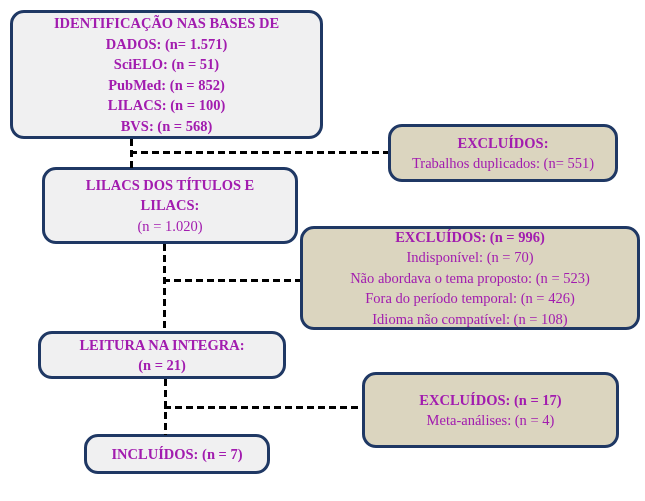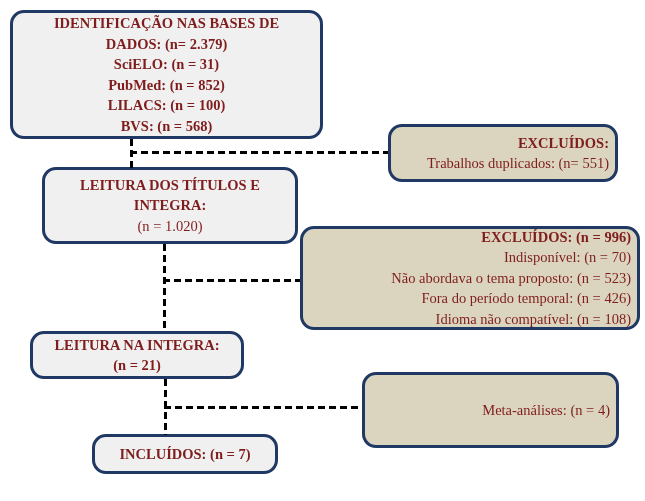--- a/index.html
+++ b/index.html
@@ -2,105 +2,106 @@
 <html><head>
 <meta charset="utf-8">
 <style>
   html, body { margin: 0; padding: 0; background: #ffffff; }
   .canvas {
     position: relative;
     width: 645px;
     height: 501px;
     background: #ffffff;
     font-family: "Liberation Serif", serif;
-    color: #7f1d1d;
+    color: #a21caf;
     overflow: hidden;
   }
   .box {
     position: absolute;
     box-sizing: border-box;
     border: 3px solid #1f3864;
     border-radius: 14px;
     display: flex;
     flex-direction: column;
     justify-content: center;
     align-items: center;
     text-align: center;
     font-size: 14.5px;
     line-height: 20.5px;
     padding: 2px 6px;
   }
   .process  { background: #f0f0f1; }
-  .excluded { background: #dbd5bf; align-items: flex-end; }
+  .excluded { background: #dbd5bf; }
   .b { font-weight: bold; }
   .hline, .vline { position: absolute; }
   .hline {
     height: 3px;
     background: repeating-linear-gradient(90deg, #000 0, #000 7px, transparent 7px, transparent 11px);
   }
   .vline {
     width: 3px;
     background: repeating-linear-gradient(180deg, #000 0, #000 7px, transparent 7px, transparent 11px);
   }
   
   #box-identificacao   { left: 10px;  top: 10px;  width: 313px; height: 129px; }
   #box-leitura-titulos { left: 42px;  top: 167px; width: 256px; height: 77px;  }
-  #box-leitura-integra { left: 30px;  top: 331px; width: 214px; height: 48px;  }
-  #box-incluidos       { left: 92px;  top: 434px; width: 186px; height: 40px;  }
+  #box-leitura-integra { left: 38px;  top: 331px; width: 248px; height: 48px;  }
+  #box-incluidos       { left: 84px;  top: 434px; width: 186px; height: 40px;  }
   
   #box-excluidos-1 { left: 388px; top: 124px; width: 230px; height: 58px;  }
   #box-excluidos-2 { left: 300px; top: 226px; width: 340px; height: 104px; }
   #box-excluidos-3 { left: 362px; top: 372px; width: 257px; height: 76px;  }
   
   #v1 { left: 130px; top: 139px; height: 29px; }
   #h1 { left: 130px; top: 151px; width: 258px; }
   #v2 { left: 163px; top: 244px; height: 88px; }
   #h2 { left: 163px; top: 279px; width: 137px; }
   #v3 { left: 164px; top: 379px; height: 56px; }
   #h3 { left: 164px; top: 406px; width: 198px; }
 </style>
 </head>
 <body>
 
 <div class="canvas">
 
   <div class="box process" id="box-identificacao">
     <div class="b">IDENTIFICAÇÃO NAS BASES DE</div>
-    <div class="b">DADOS: (n= 2.379)</div>
-    <div class="b">SciELO: (n = 31)</div>
+    <div class="b">DADOS: (n= 1.571)</div>
+    <div class="b">SciELO: (n = 51)</div>
     <div class="b">PubMed: (n = 852)</div>
     <div class="b">LILACS: (n = 100)</div>
     <div class="b">BVS: (n = 568)</div>
   </div>
 
   <div class="box excluded" id="box-excluidos-1">
     <div class="b">EXCLUÍDOS:</div>
     <div>Trabalhos duplicados: (n= 551)</div>
   </div>
 
   <div class="box process" id="box-leitura-titulos">
-    <div class="b">LEITURA DOS TÍTULOS E</div>
-    <div class="b">INTEGRA:</div>
+    <div class="b">LILACS DOS TÍTULOS E</div>
+    <div class="b">LILACS:</div>
     <div>(n = 1.020)</div>
   </div>
 
   <div class="box excluded" id="box-excluidos-2">
     <div class="b">EXCLUÍDOS: (n = 996)</div>
     <div>Indisponível: (n = 70)</div>
     <div>Não abordava o tema proposto: (n = 523)</div>
     <div>Fora do período temporal: (n = 426)</div>
     <div>Idioma não compatível: (n = 108)</div>
   </div>
 
   <div class="box process" id="box-leitura-integra">
     <div class="b">LEITURA NA INTEGRA:</div>
     <div class="b">(n = 21)</div>
   </div>
 
   <div class="box excluded" id="box-excluidos-3">
+    <div class="b">EXCLUÍDOS: (n = 17)</div>
     <div>Meta-análises: (n = 4)</div>
   </div>
 
   <div class="box process" id="box-incluidos">
     <div class="b">INCLUÍDOS: (n = 7)</div>
   </div>
 
   <div class="vline" id="v1"></div>
   <div class="hline" id="h1"></div>
   <div class="vline" id="v2"></div>

